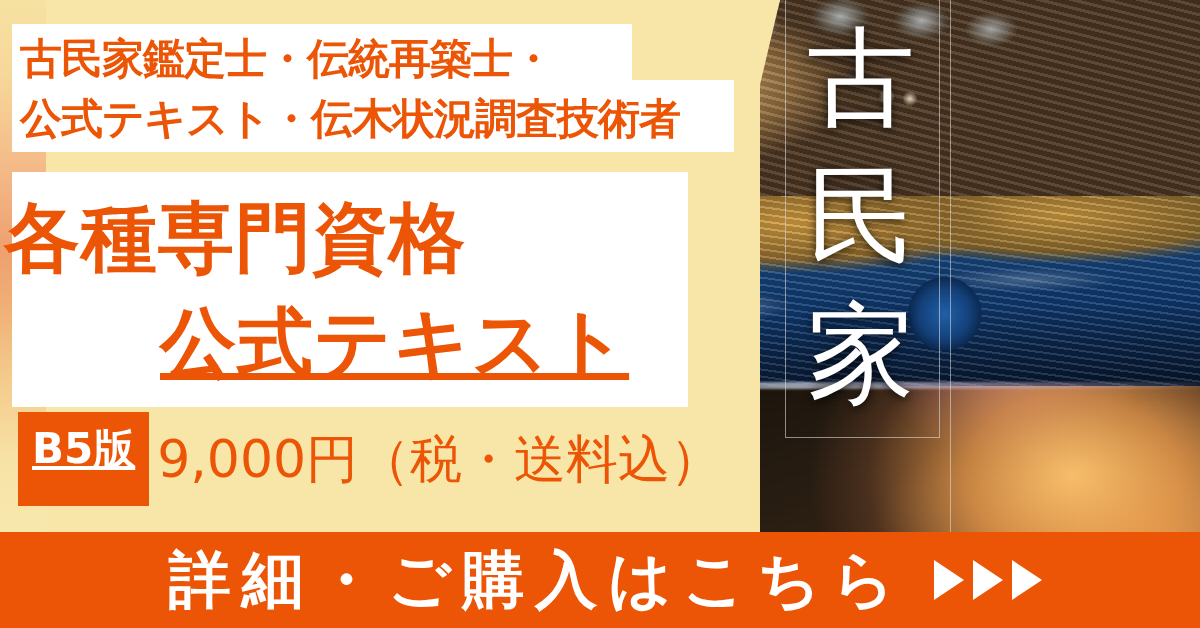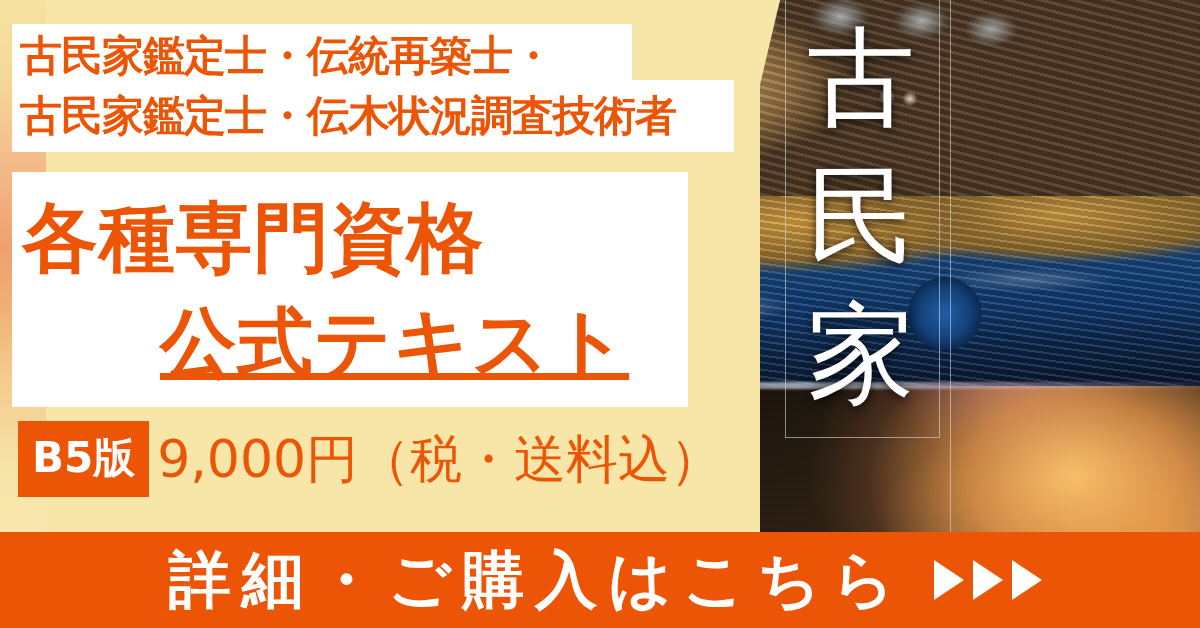--- a/index.html
+++ b/index.html
@@ -152,61 +152,62 @@
   .panel{ position:absolute; background:#ffffff; }
   .panel-a{ left:12px; top:24px;  width:620px; height:126px; }
   .panel-b{ left:12px; top:80px;  width:722px; height:72px;  }
   .panel-c{ left:12px; top:172px; width:676px; height:235px; }
 
   .headline{
     position:absolute;
     left:20px; top:30px;
     width:712px;
     color:#EC5505;
-    font-family:Liberation Mono, monospace;
+    font-family:Liberation Serif, serif;
     font-weight:700;
     font-size:42px;
     line-height:1.42;
     letter-spacing:-1px;
     white-space:nowrap;
   }
   .headline span{ display:block; }
 
   .big{
     position:absolute;
     left:0; top:186px;
     width:676px;
     color:#EC5505;
     font-family:"DejaVu Sans","Liberation Sans",sans-serif;
     font-weight:700;
     font-size:76px;
     line-height:1.38;
     letter-spacing:1px;
     white-space:nowrap;
   }
-  .big .l1{ display:block; padding-left:22px; }
+  .big .l1{ display:block; padding-left:4px; }
   .big .l2{ display:block; padding-left:160px;text-decoration:underline; }
 
   
   .price-row{
     position:absolute;
     left:18px; top:422px;
     height:74px;
     display:flex; align-items:center;
   }
   .badge{
     background:#EC5505;
     color:#ffffff;
     font-family:"DejaVu Sans","Liberation Sans",sans-serif;
     font-weight:700;
     font-size:42px;
     line-height:1;
-    padding:16px 14px 18px 14px;
+    padding:16px 14px 36px 14px;
     letter-spacing:0;
     white-space:nowrap;
+    text-decoration:underline;
   }
   .price{
     margin-left:8px;
     color:#EC5505;
     font-family:"DejaVu Sans","Liberation Sans",sans-serif;
     font-weight:400;
     font-size:52px;
     line-height:1;
     letter-spacing:0;
     white-space:nowrap;
@@ -267,21 +268,21 @@
   <div class="left-grad"></div>
   <div class="wedge"></div>
   <div class="wedge-top"></div>
 
   <div class="panel panel-a"></div>
   <div class="panel panel-b"></div>
   <div class="panel panel-c"></div>
 
   <div class="headline">
     <span>古民家鑑定士・伝統再築士・</span>
-    <span>古民家鑑定士・伝木状況調査技術者</span>
+    <span>公式テキスト・伝木状況調査技術者</span>
   </div>
 
   <div class="big">
     <span class="l1">各種専門資格</span>
     <span class="l2">公式テキスト</span>
   </div>
 
   <div class="price-row">
     <div class="badge">B5版</div>
     <div class="price">9,000円（税・送料込）</div>

